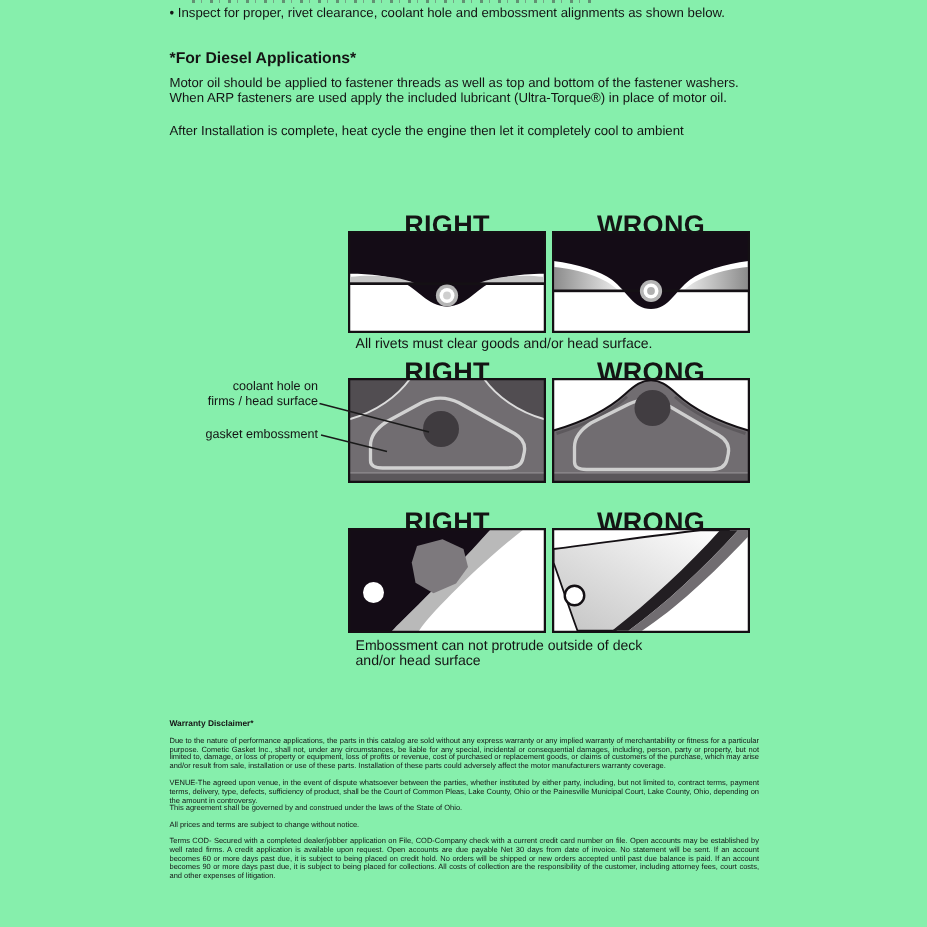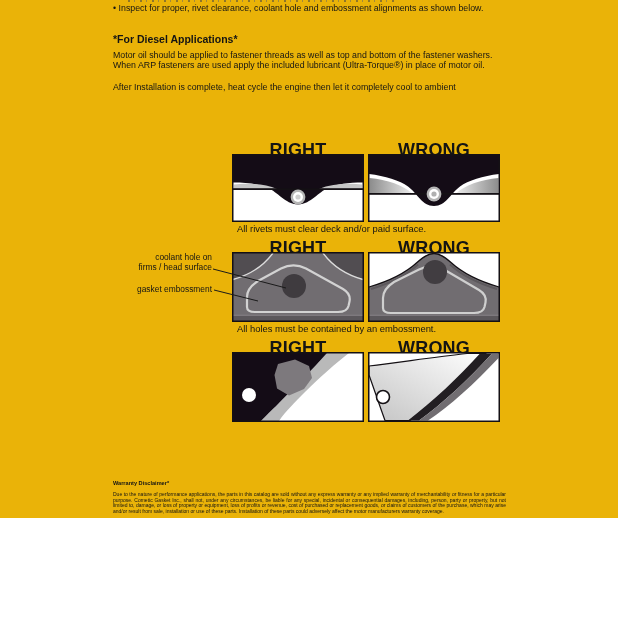--- a/index.html
+++ b/index.html
@@ -1,17 +1,17 @@
 <!DOCTYPE html>
 <html><head>
 <meta charset="utf-8">
 <style>
   html,body{margin:0;padding:0;background:#ffffff;}
   #page{
-    position:relative;width:618px;height:518px;background:#eab308;overflow:hidden;
+    position:relative;width:618px;height:618px;background:#86efac;overflow:hidden;
     font-family:"Liberation Sans",sans-serif;color:#141414;
   }
   .abs{position:absolute;}
   .remnant{
     top:0;left:128px;width:270px;height:2px;opacity:.55;
     background:repeating-linear-gradient(90deg,#444 0 2px,transparent 2px 6px,#666 6px 7px,transparent 7px 12px);
   }
   .bullet-line{top:3px;left:113px;width:400px;font-size:8.8px;line-height:10px;}
   .h-diesel{top:33px;left:113px;font-size:10.5px;font-weight:bold;}
   .bodyline{left:113px;width:402px;font-size:8.8px;line-height:10.4px;}
@@ -78,21 +78,21 @@
       <path d="M1.5,39.5 H44 C36,31.5 19,25.5 1.5,24 Z" fill="url(#wg1)"></path>
       <path d="M130.5,39.5 H88 C96,31.5 113,25.5 130.5,24 Z" fill="url(#wg2)"></path>
       <rect x="1" y="39" width="130" height="1.8" fill="#141014"></rect>
       <circle cx="66" cy="40" r="7.4" fill="#b5b5b5"></circle>
       <circle cx="66" cy="40" r="5" fill="#ffffff"></circle>
       <circle cx="66" cy="40" r="2.6" fill="#b0b0b0"></circle>
       <rect x="0.75" y="0.75" width="130.5" height="66.5" fill="none" stroke="#141014" stroke-width="1.5"></rect>
     </svg>
   </div>
 
-  <div class="abs caption" style="top:224px;left:237px;">All rivets must clear deck and/or paid surface.</div>
+  <div class="abs caption" style="top:224px;left:237px;">All rivets must clear goods and/or head surface.</div>
 
   <div class="abs rw-label" style="top:238px;left:232px;">RIGHT</div>
   <div class="abs rw-label" style="top:238px;left:368px;">WRONG</div>
 
   <div class="abs side-label" style="top:252px;">
     <div>coolant hole on</div>
     <div>firms / head surface</div>
   </div>
   <div class="abs side-label" style="top:284px;">gasket embossment</div>
 
@@ -119,21 +119,20 @@
       <path d="M3,37 C21,31.5 38,23.5 50,12.5" stroke="#5d595d" stroke-width="2" fill="none"></path>
       <path d="M129,37 C111,31.5 94,23.5 82,12.5" stroke="#5d595d" stroke-width="2" fill="none"></path>
       <path d="M15,56 V46 C15,40 19,34.5 26,30 L51,17.5 C59,13.5 68,13.5 76,17.5 L111,38 C116,41 118.5,45.5 117.5,50.5 L116.5,55 C115.5,59 112,61 106,61 H23 C18,61 15,59.5 15,56 Z" stroke="#cfcfcf" stroke-width="2.2" fill="none"></path>
       <circle cx="67" cy="20" r="12" fill="#413d41"></circle>
       <rect x="1" y="62.8" width="130" height="1" fill="#8d898d"></rect>
       <rect x="1" y="63.8" width="130" height="5.2" fill="#5b575b"></rect>
       <rect x="0.75" y="0.75" width="130.5" height="68.5" fill="none" stroke="#141014" stroke-width="1.5"></rect>
     </svg>
   </div>
 
-  <div class="abs caption" style="top:324px;left:237px;">All holes must be contained by an embossment.</div>
 
   <div class="abs rw-label" style="top:338px;left:232px;">RIGHT</div>
   <div class="abs rw-label" style="top:338px;left:368px;">WRONG</div>
 
   <div class="abs dbox" style="top:352px;left:232px;">
     <svg width="132" height="70" viewBox="0 0 132 70">
       <rect x="0" y="0" width="132" height="70" fill="#ffffff"></rect>
       <path d="M95,1 C79,19 61,37 47,51 C39,59 33,64.5 29,69 H47 C53,60 63,50 73,40 C88,25 104,11 117,1 Z" fill="#b9b9b9"></path>
       <path d="M1,1 H95 C79,19 61,37 47,51 C39,59 33,64.5 29,69 H1 Z" fill="#140c16"></path>
       <path d="M46,12 L63,7.5 L77,14 L80,26 L72,37 L57,43.5 L45,36.5 L42.5,23 Z" fill="#7d797d"></path>
@@ -152,20 +151,21 @@
       </defs>
       <rect x="0" y="0" width="132" height="70" fill="#ffffff"></rect>
       <path d="M1,14 C34,10 67,5 99,1.5 L118,1.5 C92,28 66,50 42,68.5 L17,68.5 C11,52 5,34 1,23 Z" fill="url(#g3r)" stroke="#141014" stroke-width="1.2" stroke-linejoin="round"></path>
       <path d="M112,1.5 L124,1.5 C100,28 75,51 51,68.5 L40,68.5 C65,49 90,26 112,1.5 Z" fill="#221e22"></path>
       <path d="M124,1.5 L130.5,1.5 L130.5,6 C106,32 82,54 60,68.5 L51,68.5 C75,51 100,28 124,1.5 Z" fill="#716d71"></path>
       <circle cx="15" cy="45" r="6.5" fill="#ffffff" stroke="#141014" stroke-width="1.6"></circle>
       <rect x="0.75" y="0.75" width="130.5" height="68.5" fill="none" stroke="#141014" stroke-width="1.5"></rect>
     </svg>
   </div>
 
+  <div class="abs caption wrap" style="top:425px;left:237px;">Embossment can not protrude outside of deck and/or head surface</div>
 
   <svg class="abs leader-svg">
     <line x1="213" y1="269" x2="286" y2="288" stroke="#1a1a1a" stroke-width="1"></line>
     <line x1="214" y1="290" x2="258" y2="301" stroke="#1a1a1a" stroke-width="1"></line>
   </svg>
 
   <div class="abs warranty">
     <div class="wh">Warranty Disclaimer*</div>
     <p>Due to the nature of performance applications, the parts in this catalog are sold without any express warranty or any implied warranty of merchantability or fitness for a particular purpose.  Cometic Gasket Inc., shall not, under any circumstances, be liable for any special, incidental or consequential damages, including, person, party or property, but not limited to, damage, or loss of property or equipment, loss of profits or revenue, cost of purchased or replacement goods, or claims of customers of the purchase, which may arise and/or result from sale, installation or use of these parts.  Installation of these parts could adversely affect the motor manufacturers warranty coverage.</p>
     <p class="tight">VENUE-The agreed upon venue, in the event of dispute whatsoever between the parties, whether instituted by either party, including, but not limited to, contract terms, payment terms, delivery, type, defects, sufficiency of product, shall be the Court of Common Pleas, Lake County, Ohio or the Painesville Municipal Court, Lake County, Ohio, depending on the amount in controversy.</p>

